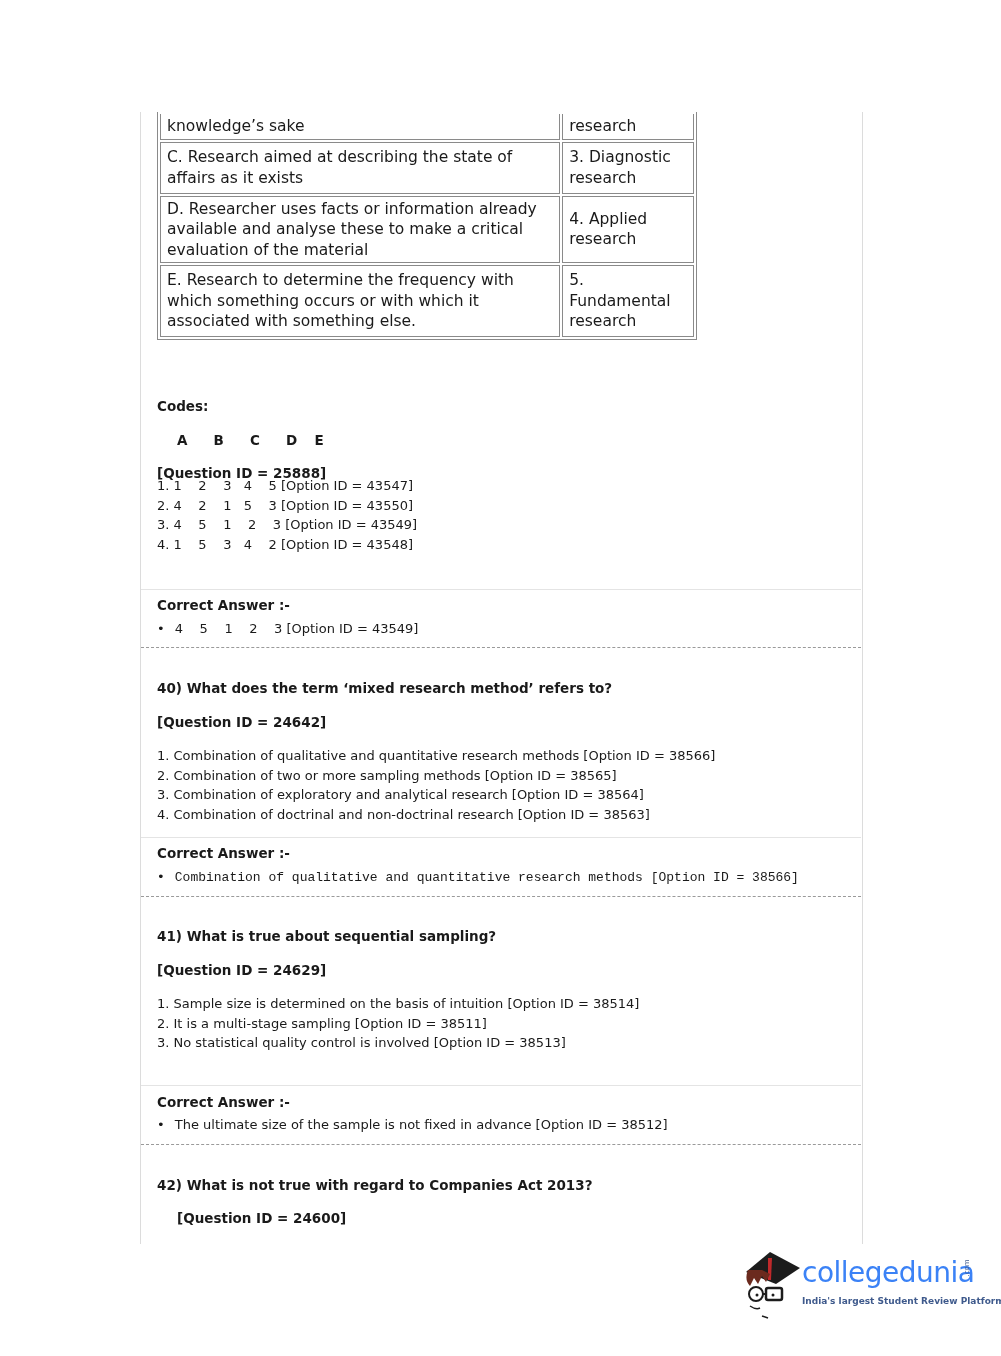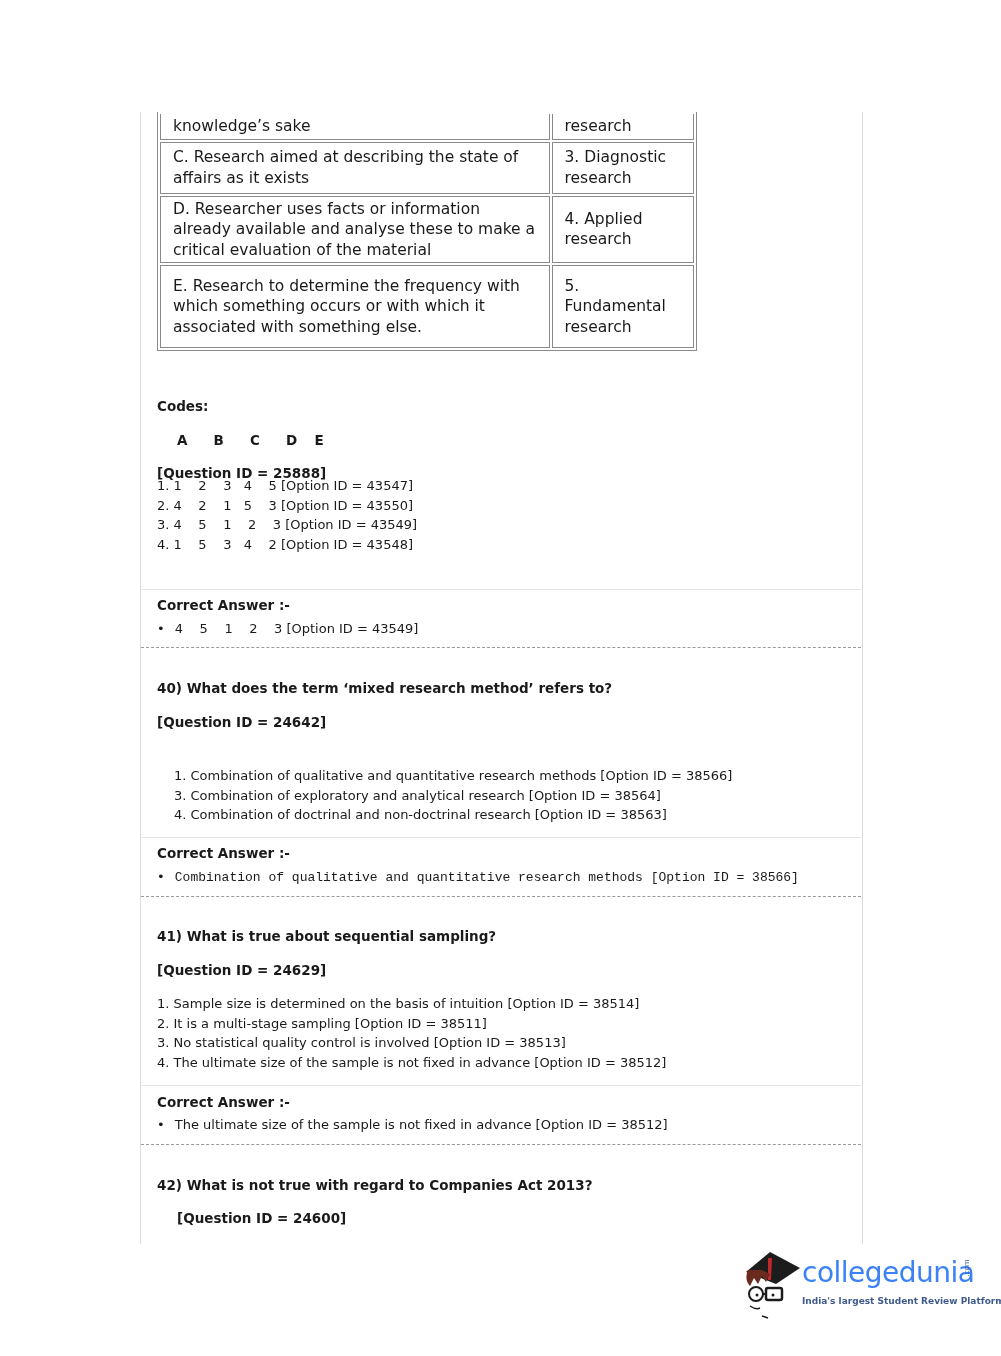--- a/index.html
+++ b/index.html
@@ -3,21 +3,21 @@
 <meta charset="utf-8">
 <style>
   html, body { margin:0; padding:0; background:#ffffff; }
   body { width:1001px; height:1356px; position:relative; overflow:hidden;
          font-family: "DejaVu Sans", sans-serif; color:#1a1a1a; }
   .frame { position:absolute; left:140px; top:112px; width:721px; height:1132px;
            border-left:1px solid #dcdcdc; border-right:1px solid #dcdcdc; }
   .mtable { position:absolute; left:157px; top:112px; width:540px;
             border-collapse:separate; border-spacing:2px; border:1px solid #8a8a8a; border-top:none;
             font-size:15.5px; line-height:20.5px; }
-  .mtable td { border:1px solid #8a8a8a; padding:2px 12px; vertical-align:middle; }
+  .mtable td { border:1px solid #8a8a8a; padding:2px 6px; vertical-align:middle; }
   .mtable td.l { width:390px; }
   .mtable td.r { width:118px; }
   .mtable tr.first td { border-top:none; }
   .abs { position:absolute; }
   .sm { font-size:13px; line-height:19.5px; }
   .hd { font-size:13.5px; font-weight:bold; }
   .opt { white-space:pre; }
   .sep-dash { position:absolute; left:141px; width:720px; border-top:1px dashed #9a9a9a; height:0; }
   .sep-solid { position:absolute; left:141px; width:720px; border-top:1px solid #e4e4e4; height:0; }
   .bullet-li { white-space:pre;text-align:right; }
@@ -38,21 +38,21 @@
     <td class="r">research</td>
   </tr>
   <tr style="height:52px">
     <td class="l">C. Research aimed at describing the state of affairs as it exists</td>
     <td class="r">3. Diagnostic research</td>
   </tr>
   <tr style="height:51px">
     <td class="l">D. Researcher uses facts or information already available and analyse these to make a critical evaluation of the material</td>
     <td class="r">4. Applied research</td>
   </tr>
-  <tr style="height:83px">
+  <tr style="height:72px">
     <td class="l">E. Research to determine the frequency with which something occurs or with which it associated with something else.</td>
     <td class="r">5. Fundamental research</td>
   </tr>
 </tbody>
   </table>
 
 <div class="abs hd" style="left:157px; top:398px;">Codes:</div>
 <div class="abs hd opt" style="left:177px; top:432px; word-spacing:4px;">A   B   C   D  E</div>
 <div class="abs hd" style="left:157px; top:465px;">[Question ID = 25888]</div>
 <div class="abs sm" style="left:157px; top:476px;">
@@ -64,40 +64,40 @@
 <div class="sep-solid" style="top:589px;"></div>
 <div class="abs hd" style="left:157px; top:597px;">Correct Answer :-</div>
 <div class="abs sm" style="left:157px; top:619px;">
   <span>•</span>
   <span class="bullet-li" style="margin-left:6px;">4    5    1    2    3 [Option ID = 43549]</span>
 </div>
 <div class="sep-dash" style="top:647px;"></div>
 
 <div class="abs hd" style="left:157px; top:680px;">40)  What does the term ‘mixed research method’ refers to?</div>
 <div class="abs hd" style="left:157px; top:714px;text-align:center;">[Question ID = 24642]</div>
-<div class="abs sm" style="left:174px; top:746px;margin-top:20px;">
+<div class="abs sm" style="left:157px; top:746px;">
   <div class="opt">1. Combination of qualitative and quantitative research methods [Option ID = 38566]</div>
+  <div class="opt">2. Combination of two or more sampling methods [Option ID = 38565]</div>
   <div class="opt">3. Combination of exploratory and analytical research [Option ID = 38564]</div>
   <div class="opt">4. Combination of doctrinal and non-doctrinal research [Option ID = 38563]</div>
 </div>
 <div class="sep-solid" style="top:837px;"></div>
 <div class="abs hd" style="left:157px; top:845px;">Correct Answer :-</div>
 <div class="abs sm" style="left:157px; top:867px;">
   <span>•</span>
   <span class="bullet-li" style="margin-left:6px;font-family:Liberation Mono, monospace;">Combination of qualitative and quantitative research methods [Option ID = 38566]</span>
 </div>
 <div class="sep-dash" style="top:896px;"></div>
 
 <div class="abs hd" style="left:157px; top:928px;">41)  What is true about sequential sampling?</div>
 <div class="abs hd" style="left:157px; top:962px;">[Question ID = 24629]</div>
 <div class="abs sm" style="left:157px; top:994px;">
   <div class="opt">1. Sample size is determined on the basis of intuition [Option ID = 38514]</div>
   <div class="opt">2. It is a multi-stage sampling [Option ID = 38511]</div>
   <div class="opt">3. No statistical quality control is involved [Option ID = 38513]</div>
-  <div class="opt">4. The ultimate size of the sample is not fixed in advance [Option ID = 38512]</div>
 </div>
 <div class="sep-solid" style="top:1085px;"></div>
 <div class="abs hd" style="left:157px; top:1094px;">Correct Answer :-</div>
 <div class="abs sm" style="left:157px; top:1115px;">
   <span>•</span>
   <span class="bullet-li" style="margin-left:6px;">The ultimate size of the sample is not fixed in advance [Option ID = 38512]</span>
 </div>
 <div class="sep-dash" style="top:1144px;"></div>
 
 <div class="abs hd" style="left:157px; top:1177px;">42)  What is not true with regard to Companies Act 2013?</div>

